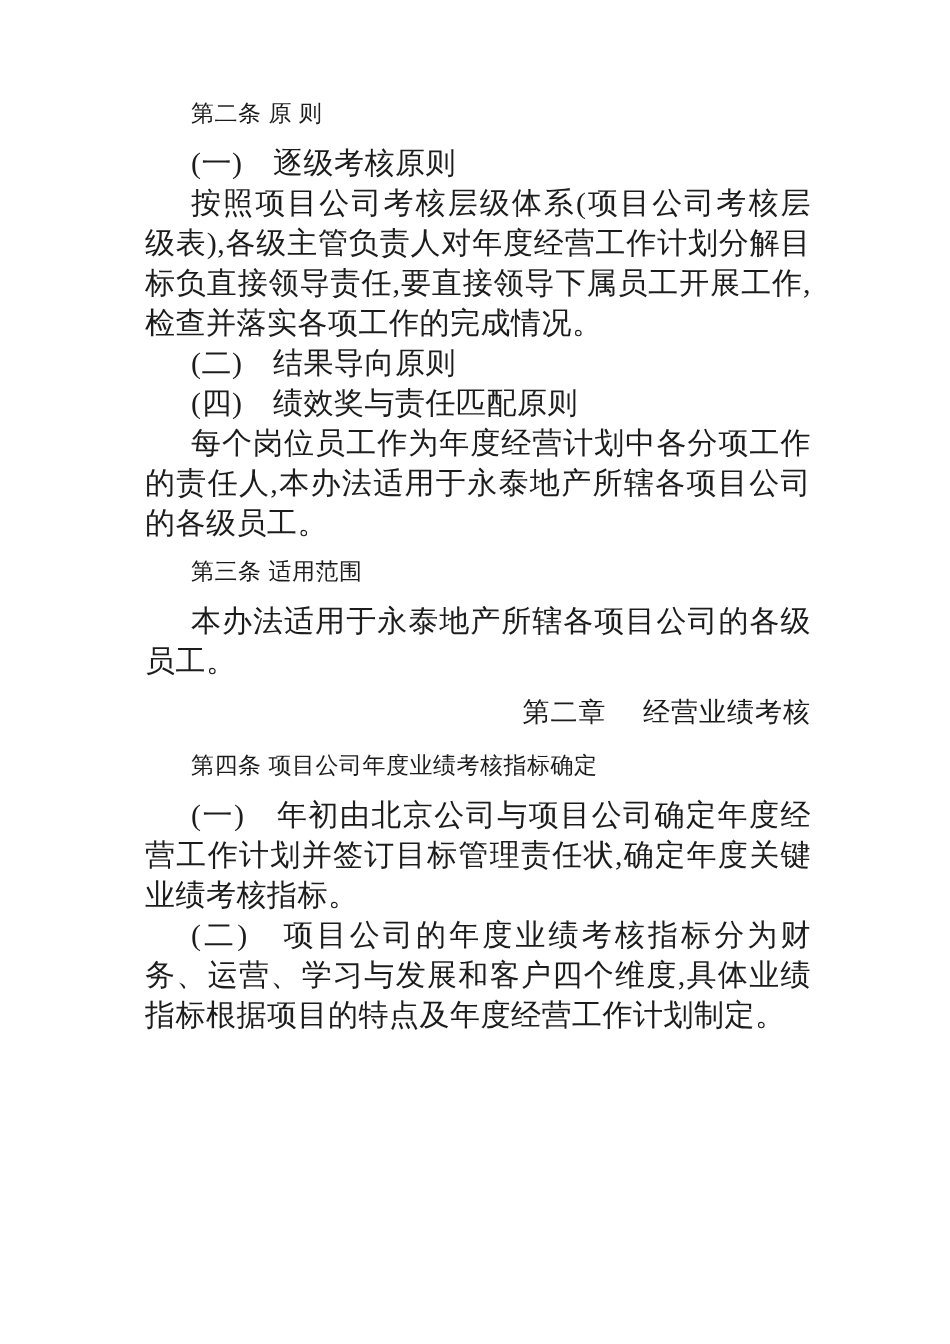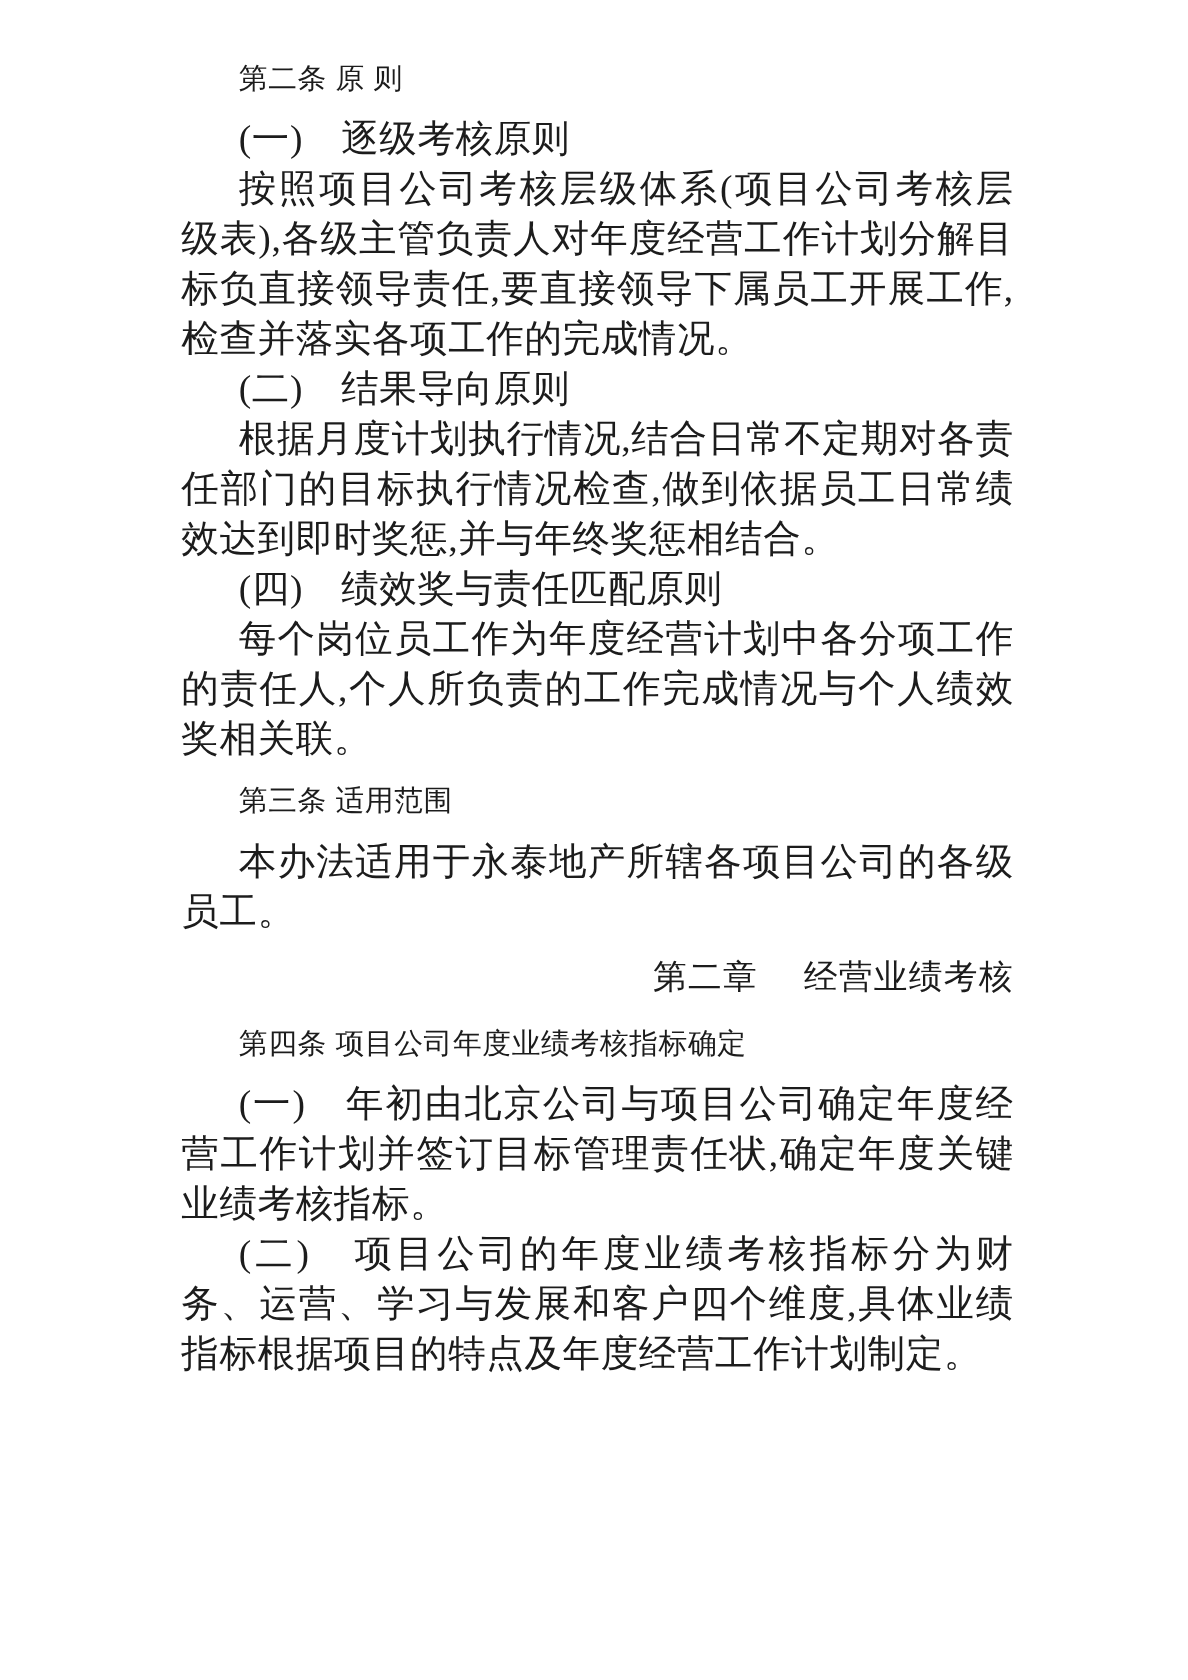--- a/index.html
+++ b/index.html
@@ -14,21 +14,21 @@
     background: #ffffff;
     overflow: hidden;
     color: #1c1c1c;
     font-family: "Liberation Serif", serif;
   }
   .doc {
     position: absolute;
     left: 145px;
     top: 0;
     width: 666px;
-    padding-top: 34px;
+    padding-top: 85px;
   }
   .doc p, .doc h2, .doc h3 {
     margin: 0;
     padding: 0;
     font-weight: normal;
   }
   .body-line {
     font-size: 30px;
     line-height: 40px;
     text-align: justify;
@@ -66,27 +66,26 @@
   <main class="doc">
 
     <h3 class="heading-article">第二条 原 则</h3>
 
     <p class="body-line indent">(一)　逐级考核原则</p>
 
     <p class="body-line indent">按照项目公司考核层级体系(项目公司考核层级表),各级主管负责人对年度经营工作计划分解目标负直接领导责任,要直接领导下属员工开展工作,检查并落实各项工作的完成情况。</p>
 
     <p class="body-line indent">(二)　结果导向原则</p>
 
-    <p class="body-line indent">根据月度计划执行情况,结合日常不定期对各责任部门的目标执行情况检查,做到依据员工日常绩效达到即时奖惩,并与年终奖惩相结合。</p>
 
 
 
     <p class="body-line indent">(四)　绩效奖与责任匹配原则</p>
 
-    <p class="body-line indent">每个岗位员工作为年度经营计划中各分项工作的责任人,个人所负责的工作完成情况与个人绩效奖相关联。</p>
+    <p class="body-line indent">每个岗位员工作为年度经营计划中各分项工作的责任人,本办法适用于永泰地产所辖各项目公司的各级员工。</p>
 
     <h3 class="heading-article">第三条 适用范围</h3>
 
     <p class="body-line indent">本办法适用于永泰地产所辖各项目公司的各级员工。</p>
 
     <h2 class="heading-chapter">第二章　 经营业绩考核</h2>
 
     <h3 class="heading-article">第四条 项目公司年度业绩考核指标确定</h3>
 
     <p class="body-line indent">(一)　年初由北京公司与项目公司确定年度经营工作计划并签订目标管理责任状,确定年度关键业绩考核指标。</p>

